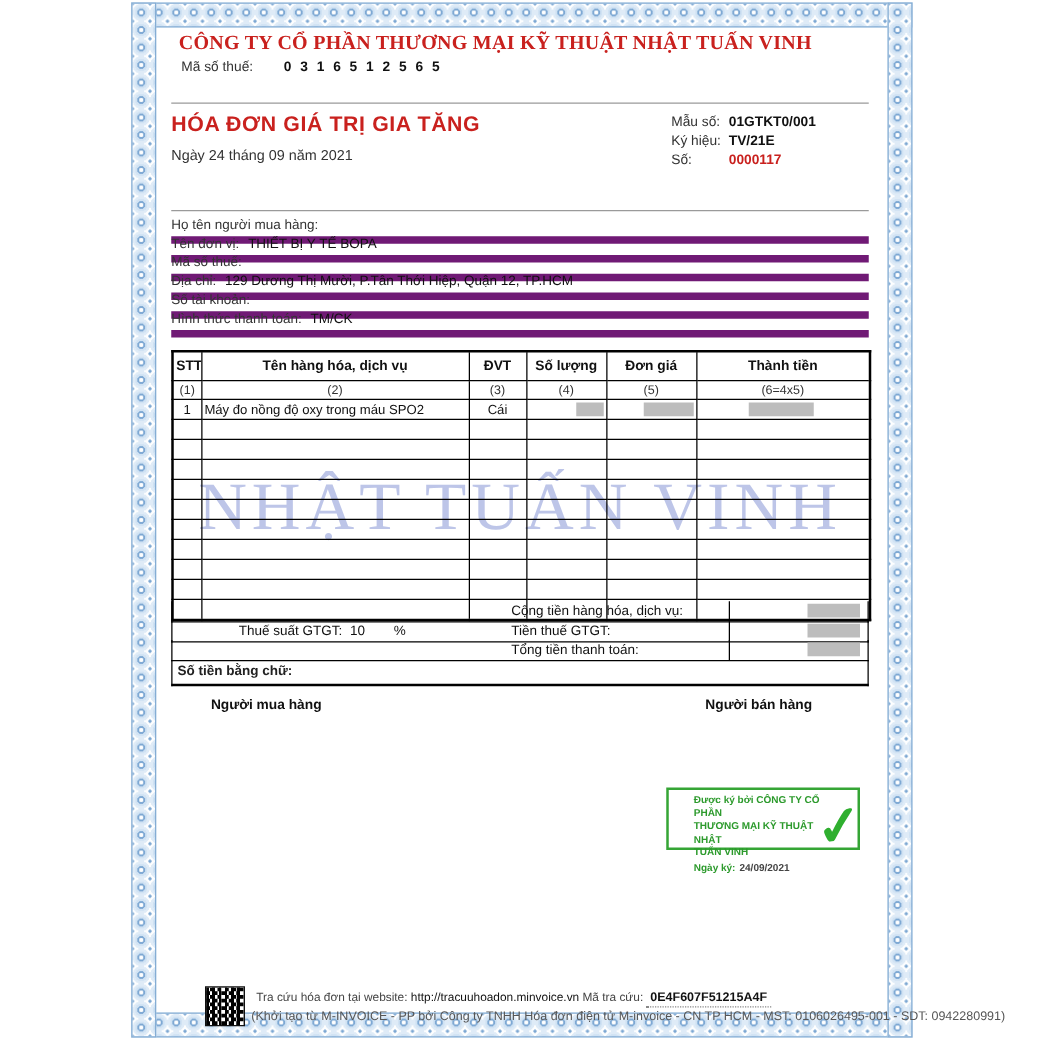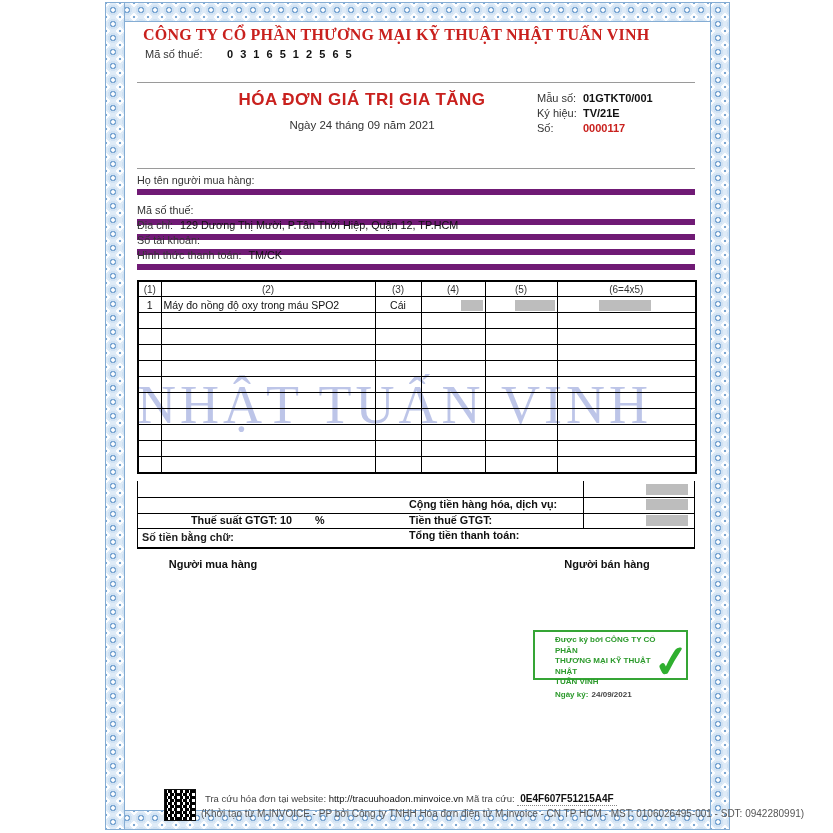--- a/index.html
+++ b/index.html
@@ -17,21 +17,21 @@
   .band-right{right:0;top:0;bottom:0;width:20px}
 
   .company-name{left:38px;top:24px;width:552px;font-family:"Liberation Serif",serif;
     font-weight:bold;font-size:16px;color:#c9211e;letter-spacing:.2px;white-space:nowrap}
   .hrow{left:40px;width:550px;height:15px;font-size:11px;color:#333;white-space:nowrap}
   .hrow .lbl{display:inline-block;width:82px}
   .hrow .val{color:#111}
   .tax-val{font-weight:bold;letter-spacing:2px;color:#111}
   .divider{left:32px;width:558px;height:0;border-top:1px solid #9a9a9a}
 
-  .title-wrap{left:32px;top:88px;width:450px;text-align:center}
+  .title-wrap{left:32px;top:88px;width:450px;}
   .inv-title{font-size:17px;font-weight:bold;color:#c9211e;letter-spacing:.5px}
   .inv-date{margin-top:9px;font-size:11.5px;color:#333}
   .meta{left:432px;top:90px;width:170px;font-size:11px;color:#333}
   .meta .mrow{height:15px;white-space:nowrap}
   .meta .mlbl{display:inline-block;width:46px}
   .meta .mval{font-weight:bold;color:#111}
   .meta .red{color:#c9211e}
 
   .buyer-row{left:32px;width:558px;height:15px;font-size:10.8px;color:#333;
     border-bottom:6px solid #701a75;white-space:nowrap}
@@ -51,21 +51,21 @@
   .rd-price{width:40px}
   .rd-total{width:52px;margin-right:42px}
   .rd-sum{width:42px}
 
   .totals{left:32px;top:479px;width:558px}
   .trow{position:relative;border:1.5px solid #000;border-top:none;height:16px;
     box-sizing:content-box;font-size:10.8px}
   .trow .vcell{position:absolute;right:0;top:0;bottom:0;width:110px;
     border-left:1.5px solid #000;text-align:right}
   .trow .vcell .rd-sum{margin:2px 6px 0 0}
-  .tlbl{position:absolute;top:17px;font-weight:bold;color:#111;white-space:nowrap}
+  .tlbl{position:absolute;top:2px;font-weight:normal;color:#111;white-space:nowrap}
   .words-row{position:relative;border:1.5px solid #000;border-top:none;
     border-bottom:2.5px solid #000;height:19px;font-size:10.8px;white-space:nowrap}
   .words-row .wlbl{position:absolute;left:4px;top:3px;font-weight:bold}
   .words-row .wval{position:absolute;left:80px;top:3px;font-weight:bold}
 
   .sig{top:556px;font-size:11px;font-weight:bold;color:#111;text-align:center;width:160px}
   .sig-buyer{left:28px}
   .sig-seller{left:422px}
 
   .stamp{left:428px;top:628px;width:155px;height:50px;border:2px solid #35a535;
@@ -80,21 +80,21 @@
     background:
       repeating-conic-gradient(#000 0 25%, #fff 0 50%),
       repeating-linear-gradient(90deg,#000 0 2px,#fff 2px 5px);
     background-size:6px 6px,100% 100%;background-blend-mode:multiply;
     outline:1px solid #111}
   .f1{left:100px;top:791px;font-size:9.5px;color:#444;white-space:nowrap}
   .f1 .b{font-weight:normal;color:#111}
   .f1 .code{font-weight:bold;color:#111;font-size:10px;border-bottom:1px dotted #888;padding:0 3px 1px 3px}
   .f2{left:96px;top:806px;font-size:10px;color:#555;white-space:nowrap;z-index:3}
 
-  .watermark{left:32px;top:372px;width:558px;z-index:0;
+  .watermark{left:32px;top:372px;width:558px;text-align:center;z-index:0;
     font-family:"Liberation Serif",serif;font-size:54px;letter-spacing:4px;
     color:rgba(172,182,226,.8);white-space:nowrap;font-weight:normal}
   .over{z-index:1}
 </style>
 </head>
 <body>
 
 <div class="sheet">
   <div class="band band-top"></div>
   <div class="band band-bottom"></div>
@@ -115,20 +115,23 @@
   </div>
   <div class="abs meta">
     <div class="mrow"><span class="mlbl">Mẫu số:</span><span class="mval">01GTKT0/001</span></div>
     <div class="mrow"><span class="mlbl">Ký hiệu:</span><span class="mval">TV/21E</span></div>
     <div class="mrow"><span class="mlbl">Số:</span><span class="mval red">0000117</span></div>
   </div>
   <div class="abs divider" style="top:166px"></div>
 
   <div class="abs buyer-row" style="top:172px">
     <span>Họ tên người mua hàng:</span>
+  </div>
+  <div class="abs buyer-row" style="top:187px">
+    <span>Tên đơn vị:</span><span class="bval">THIẾT BỊ Y TẾ BOPA</span>
   </div>
   <div class="abs buyer-row" style="top:202px">
     <span>Mã số thuế:</span>
   </div>
   <div class="abs buyer-row" style="top:217px">
     <span>Địa chỉ:</span><span class="bval">129 Dương Thị Mười, P.Tân Thới Hiệp, Quận 12, TP.HCM</span>
   </div>
   <div class="abs buyer-row" style="top:232px">
     <span>Số tài khoản:</span>
   </div>
@@ -139,20 +142,28 @@
   <table class="items over">
     <colgroup>
       <col style="width:23px">
         <col style="width:214px">
         <col style="width:46px">
       <col style="width:64px">
         <col style="width:72px">
         <col style="width:139px">
     </colgroup>
     <thead>
+      <tr>
+        <th>STT</th>
+        <th>Tên hàng hóa, dịch vụ</th>
+        <th>ĐVT</th>
+        <th>Số lượng</th>
+        <th>Đơn giá</th>
+        <th>Thành tiền</th>
+      </tr>
       <tr class="subnum">
         <td>(1)</td>
         <td>(2)</td>
         <td>(3)</td>
         <td>(4)</td>
         <td>(5)</td>
         <td>(6=4x5)</td>
       </tr>
     </thead>
     <tbody>

